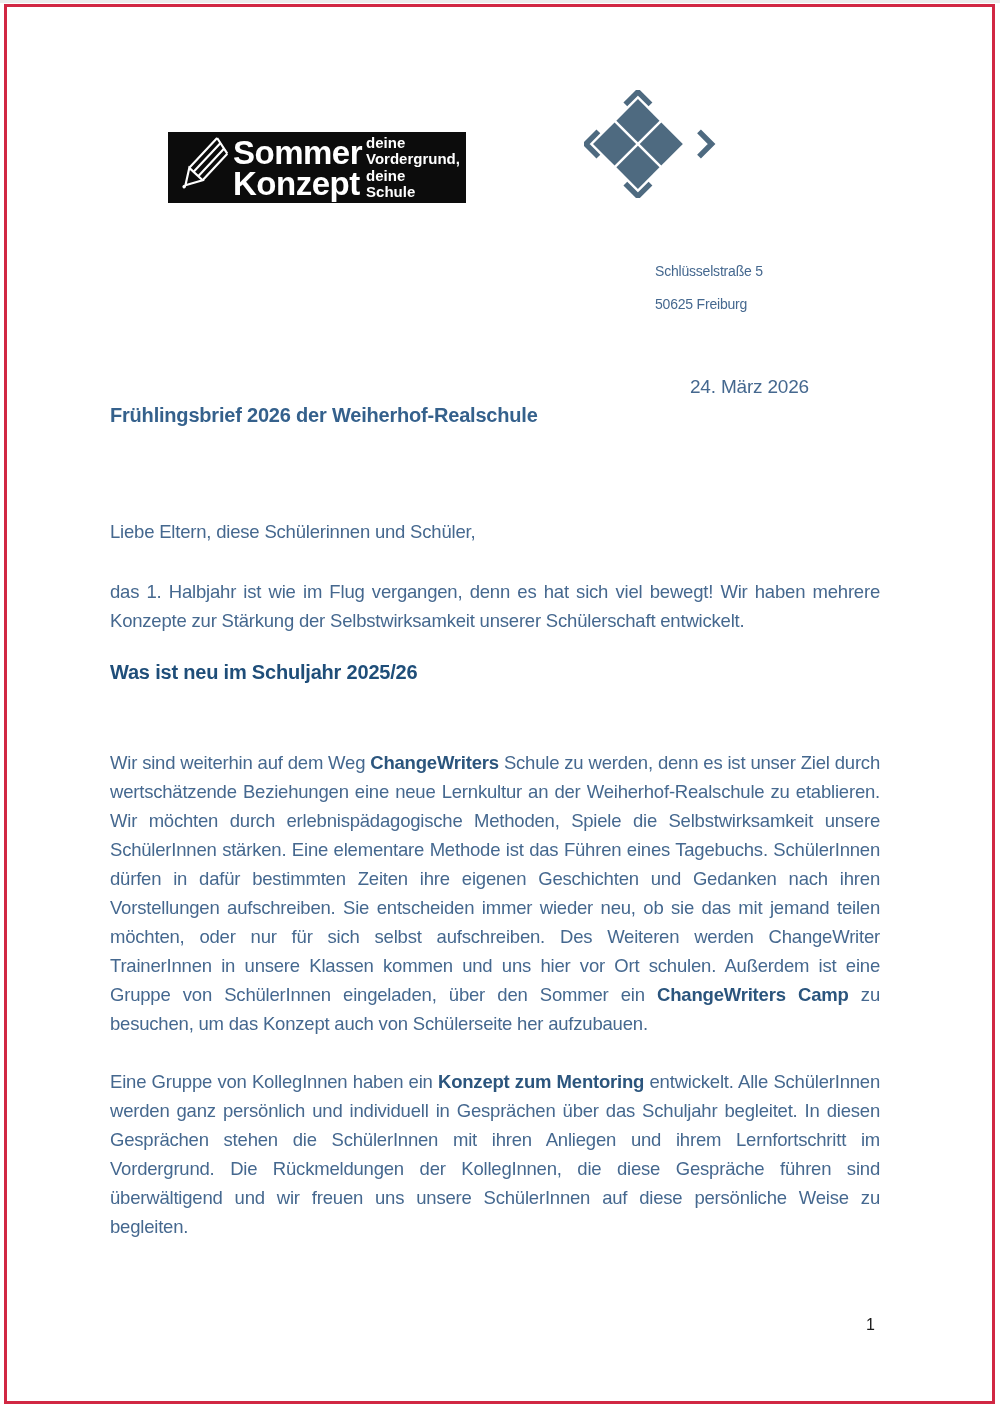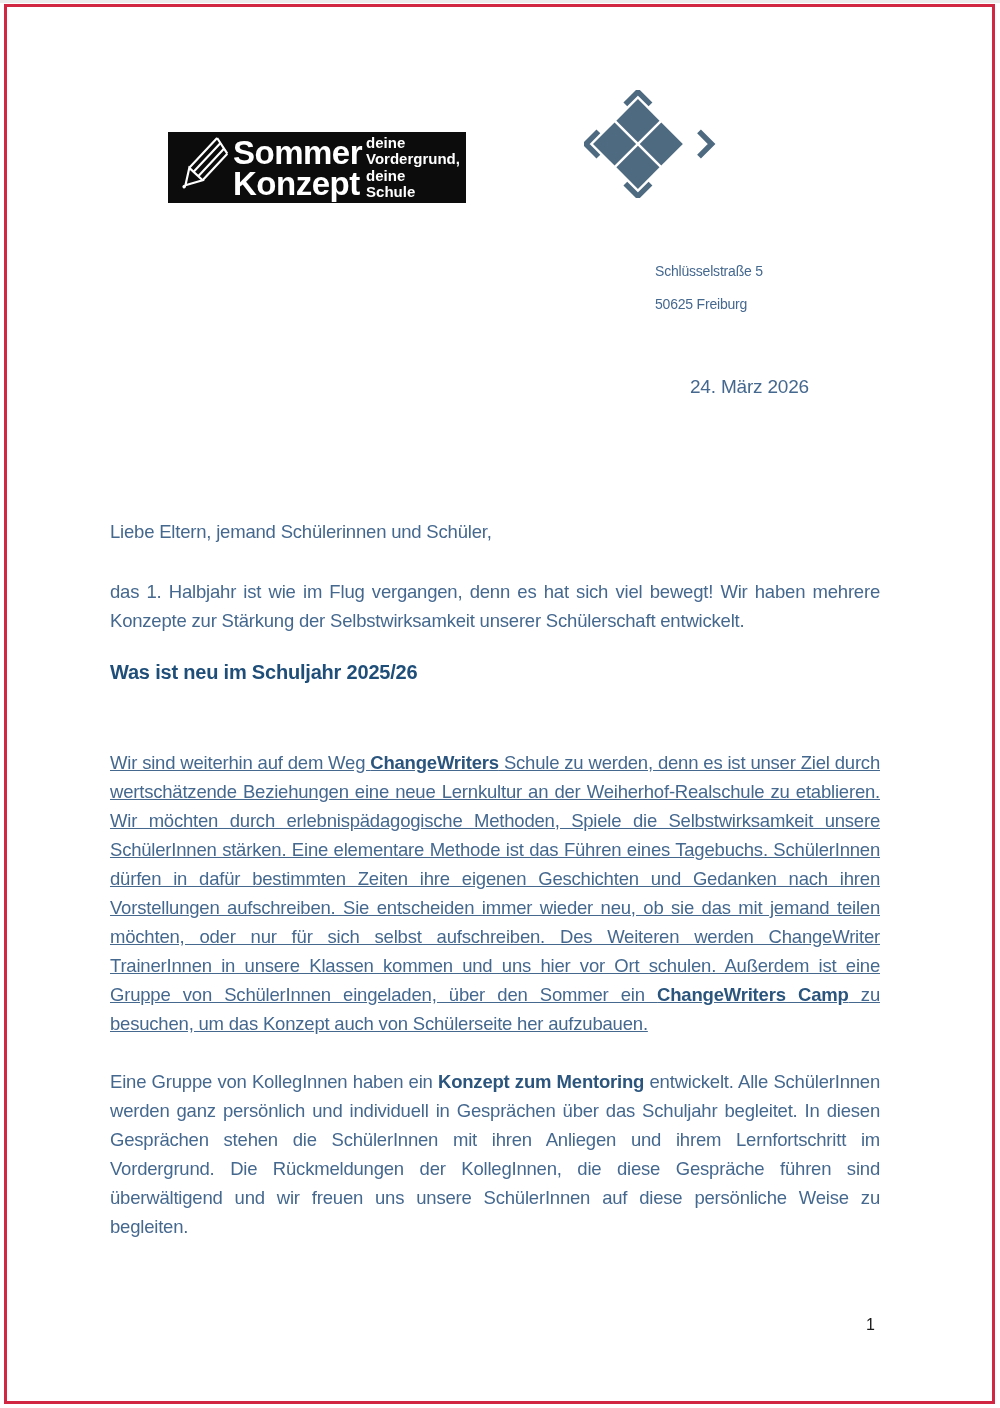--- a/index.html
+++ b/index.html
@@ -52,21 +52,21 @@
   .body{
     position:absolute;left:110px;width:770px;margin:0;
     font-size:18.5px;line-height:29px;color:#45688f;
     text-align:justify;letter-spacing:-0.2px;
   }
   .intro{top:577px;}
   .heading{
     position:absolute;left:110px;top:661px;
     font-size:20px;font-weight:bold;color:#1f4e79;letter-spacing:-0.2px;
   }
-  .para1{top:748px;text-decoration:underline;}
+  .para1{top:748px;}
   .para2{top:1067px;}
   .b{font-weight:bold;color:#2b557d;}
   .page-number{
     position:absolute;left:866px;top:1316px;
     font-size:16px;color:#1a1a1a;
   }
 </style>
 </head>
 <body>
 
@@ -110,22 +110,23 @@
     </g>
   </svg>
 
   <div class="address">
     <div>Schlüsselstraße 5</div>
     <div>50625 Freiburg</div>
   </div>
 
   <div class="date">24. März 2026</div>
 
+  <div class="title">Frühlingsbrief 2026 der Weiherhof-Realschule</div>
 
-  <div class="salutation">Liebe Eltern, jemand Schülerinnen und Schüler,</div>
+  <div class="salutation">Liebe Eltern, diese Schülerinnen und Schüler,</div>
 
   <p class="body intro">das 1. Halbjahr ist wie im Flug vergangen, denn es hat sich viel bewegt! Wir haben mehrere Konzepte zur Stärkung der Selbstwirksamkeit unserer Schülerschaft entwickelt.</p>
 
   <div class="heading">Was ist neu im Schuljahr 2025/26</div>
 
   <p class="body para1"><span>Wir sind weiterhin auf dem Weg </span><span class="b">ChangeWriters</span><span> Schule zu werden, denn es ist unser Ziel durch wertschätzende Beziehungen eine neue Lernkultur an der Weiherhof-Realschule zu etablieren. Wir möchten durch erlebnispädagogische Methoden, Spiele die Selbstwirksamkeit unsere SchülerInnen stärken. Eine elementare Methode ist das Führen eines Tagebuchs. SchülerInnen dürfen in dafür bestimmten Zeiten ihre eigenen Geschichten und Gedanken nach ihren Vorstellungen aufschreiben. Sie entscheiden immer wieder neu, ob sie das mit jemand teilen möchten, oder nur für sich selbst aufschreiben. Des Weiteren werden ChangeWriter TrainerInnen in unsere Klassen kommen und uns hier vor Ort schulen. Außerdem ist eine Gruppe von SchülerInnen eingeladen, über den Sommer ein </span><span class="b">ChangeWriters Camp</span><span> zu besuchen, um das Konzept auch von Schülerseite her aufzubauen.</span></p>
 
   <p class="body para2"><span>Eine Gruppe von KollegInnen haben ein </span><span class="b">Konzept zum Mentoring</span><span> entwickelt. Alle SchülerInnen werden ganz persönlich und individuell in Gesprächen über das Schuljahr begleitet. In diesen Gesprächen stehen die SchülerInnen mit ihren Anliegen und ihrem Lernfortschritt im Vordergrund. Die Rückmeldungen der KollegInnen, die diese Gespräche führen sind überwältigend und wir freuen uns unsere SchülerInnen auf diese persönliche Weise zu begleiten.</span></p>
 
   <div class="page-number">1</div>

